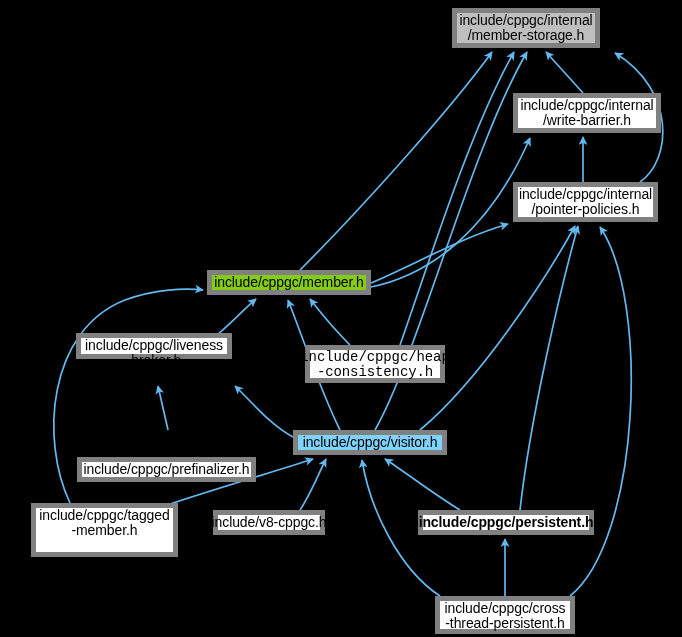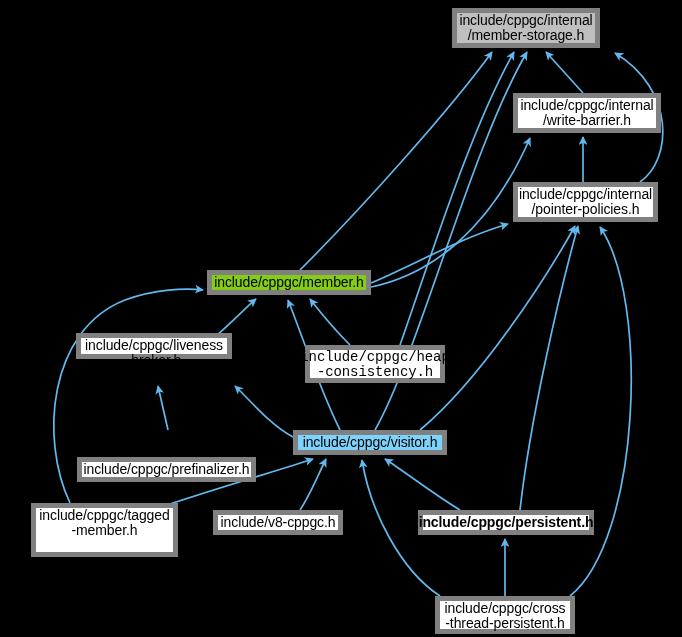--- a/index.html
+++ b/index.html
@@ -85,18 +85,18 @@
   <div id="nodes-group">
       <div class="graph-node root-node" style="left: 452px; top: 8px; width: 148px; height: 40px; background: rgb(191, 191, 191); border-color: rgb(128, 128, 128); color: rgb(0, 0, 0);"><span class="node-line">include/cppgc/internal</span><span class="node-line">/member-storage.h</span></div>
       <div class="graph-node" style="left: 513px; top: 93px; width: 148px; height: 40px; background: rgb(255, 255, 255); border-color: rgb(128, 128, 128); color: rgb(0, 0, 0);"><span class="node-line">include/cppgc/internal</span><span class="node-line">/write-barrier.h</span></div>
       <div class="graph-node" style="left: 513px; top: 182px; width: 145px; height: 40px; background: rgb(255, 255, 255); border-color: rgb(128, 128, 128); color: rgb(0, 0, 0);"><span class="node-line">include/cppgc/internal</span><span class="node-line">/pointer-policies.h</span></div>
       <div class="graph-node" style="left: 207px; top: 270px; width: 164px; height: 25px; background: #84cc16; border-color: rgb(128, 128, 128); color: rgb(0, 0, 0);"><span class="node-line">include/cppgc/member.h</span></div>
       <div class="graph-node" style="left: 76px; top: 333px; width: 156px; height: 26px; background: rgb(255, 255, 255); border-color: rgb(128, 128, 128); color: rgb(0, 0, 0);"><span class="node-line">include/cppgc/liveness</span><span class="node-line">-broker.h</span></div>
       <div class="graph-node" style="left: 305px; top: 345px; width: 140px; height: 38px; background: rgb(255, 255, 255); border-color: rgb(128, 128, 128); color: rgb(0, 0, 0); font-family: Liberation Mono, monospace;"><span class="node-line">include/cppgc/heap</span><span class="node-line">-consistency.h</span></div>
       <div class="graph-node" style="left: 77px; top: 430px; width: 179px; height: 25px; background: rgb(255, 255, 255); border-color: rgb(128, 128, 128); color: rgb(0, 0, 0); margin-top: 27px;"><span class="node-line">include/cppgc/prefinalizer.h</span></div>
       <div class="graph-node" style="left: 293px; top: 430px; width: 154px; height: 25px; background: #7dd3fc; border-color: rgb(128, 128, 128); color: rgb(0, 0, 0);"><span class="node-line">include/cppgc/visitor.h</span></div>
       <div class="graph-node" style="left: 5px; top: 503px; width: 147px; height: 54px; background: rgb(255, 255, 255); border-color: rgb(128, 128, 128); color: rgb(0, 0, 0); margin-left: 26px;"><span class="node-line">include/cppgc/tagged</span><span class="node-line">-member.h</span></div>
-      <div class="graph-node" style="left: 213px; top: 510px; width: 130px; height: 25px; background: rgb(255, 255, 255); border-color: rgb(128, 128, 128); color: rgb(0, 0, 0);"><span class="node-line">include/v8-cppgc.h</span></div>
+      <div class="graph-node" style="left: 213px; top: 510px; width: 112px; height: 25px; background: rgb(255, 255, 255); border-color: rgb(128, 128, 128); color: rgb(0, 0, 0);"><span class="node-line">include/v8-cppgc.h</span></div>
       <div class="graph-node" style="left: 418px; top: 510px; width: 176px; height: 25px; background: rgb(255, 255, 255); border-color: rgb(128, 128, 128); color: rgb(0, 0, 0); font-weight: bold;"><span class="node-line">include/cppgc/persistent.h</span></div>
       <div class="graph-node" style="left: 435px; top: 596px; width: 140px; height: 38px; background: rgb(255, 255, 255); border-color: rgb(128, 128, 128); color: rgb(0, 0, 0);"><span class="node-line">include/cppgc/cross</span><span class="node-line">-thread-persistent.h</span></div>
     </div>
 
 </div>
 
 </body></html>

